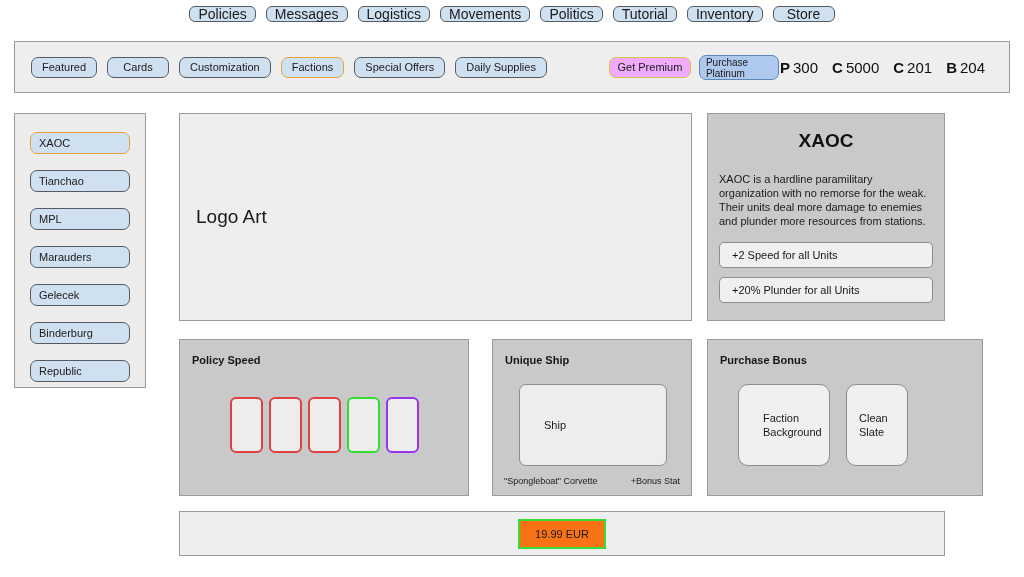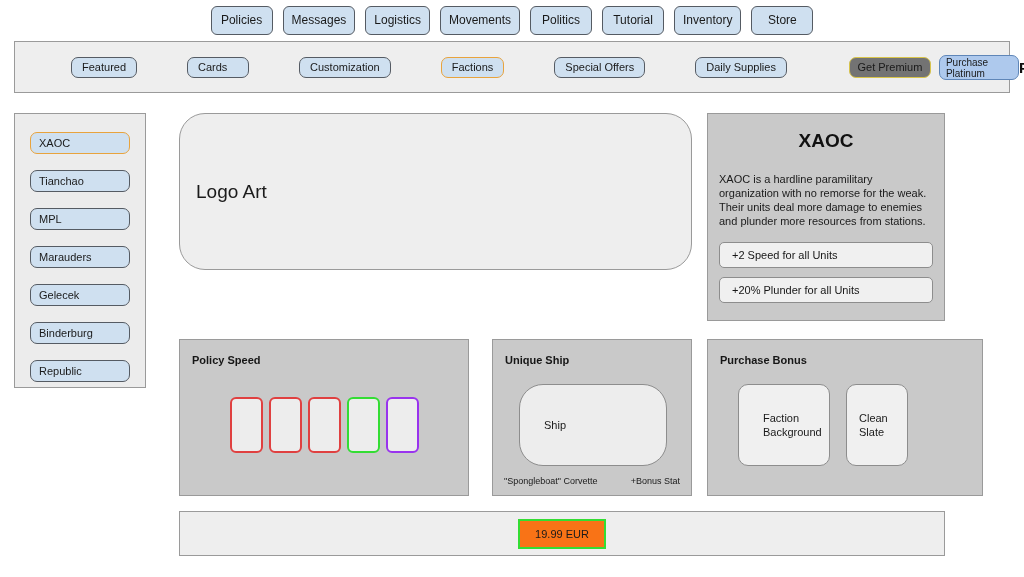--- a/index.html
+++ b/index.html
@@ -35,25 +35,25 @@
   
   #top-nav {
     position: absolute;
     left: 0; top: 6px;
     width: 1024px;
     display: flex;
     justify-content: center;
     gap: 10px;
   }
   #top-nav .btn {
-    height: 29px;
+    height: 16px;
     padding: 0 8px;
     min-width: 62px;
     border-radius: 6px;
-    font-size: 12px;
+    font-size: 14px;
   }
 
   
   #store-toolbar {
     position: absolute;
     left: 14px; top: 41px;
     width: 996px; height: 52px;
     background: #eeeeee;
     border: 1px solid #9a9a9a;
     box-sizing: border-box;
@@ -63,35 +63,34 @@
   #store-tabs {
     display: flex;
     align-items: center;
     gap: 10px;
     margin-left: 16px;
   }
   #store-tabs .btn {
     height: 21px;
     padding: 0 10px;
     min-width: 62px;
-    justify-content: flex-start;
-    margin-left: 40px;
+    justify-content: center;
   }
   #store-tabs .btn.active {
     border-color: #e8a33d;
     box-shadow: 0 0 0 0px #e8a33d;
   }
   #promo-group {
     display: flex;
     align-items: center;
     gap: 8px;
     margin-left: 62px;
   }
   .btn.premium {
-    background: #737373;
+    background: #f0abfc;
     border-color: #d8c44a;
     height: 21px;
     padding: 0 6px;
     min-width: 82px;
   }
   .btn.platinum {
     background: #aec9ed;
     border-color: #5f86b8;
     height: 25px;
     padding: 1px 6px;
@@ -148,23 +147,22 @@
     font-size: 11px;
     font-weight: bold;
     color: #161616;
     position: absolute;
     left: 12px;
     top: 14px;
   }
 
   #logo-panel {
     left: 179px; top: 113px;
-    width: 513px; height: 157px;
+    width: 513px; height: 208px;
     background: #eeeeee;
-    border-radius: 26px;
   }
   #logo-panel .logo-text {
     position: absolute;
     left: 16px;
     top: 50%;
     transform: translateY(-50%);
     font-size: 19px;
     color: #1a1a1a;
   }
 
@@ -233,21 +231,21 @@
     left: 492px; top: 339px;
     width: 200px; height: 157px;
     background: #c9c9c9;
   }
   #ship-box {
     position: absolute;
     left: 26px; top: 44px;
     width: 148px; height: 82px;
     background: #ededed;
     border: 1px solid #8d8d8d;
-    border-radius: 24px;
+    border-radius: 7px;
     box-sizing: border-box;
   }
   #ship-box .ship-label {
     position: absolute;
     left: 24px;
     top: 50%;
     transform: translateY(-50%);
     font-size: 11px;
     color: #1a1a1a;
   }

